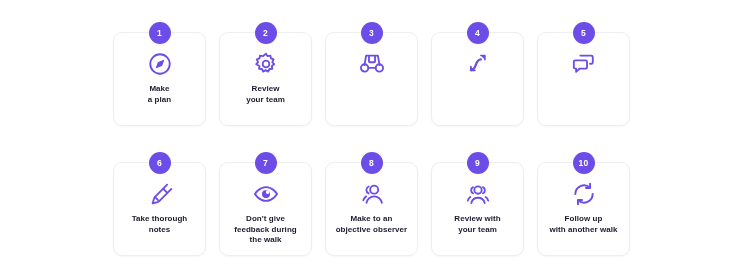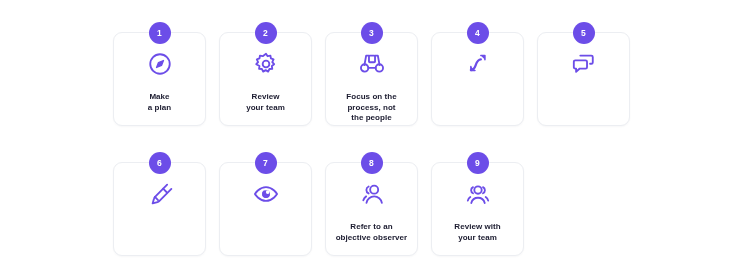--- a/index.html
+++ b/index.html
@@ -53,21 +53,21 @@
   }
   .icon{
     margin-top:18px;
     width:26px;height:26px;
     display:flex;
     align-items:center;
     justify-content:center;
   }
   .icon svg{display:block;}
   .label{
-    margin-top:15px;
+    margin-top:7px;
     width:86px;
     text-align:center;
     font-size:8px;
     line-height:10.5px;
     font-weight:bold;
     color:#1b1b2f;
     letter-spacing:0.05px;
     white-space:pre-line;
   }
 </style>
@@ -106,23 +106,20 @@
       <div class="icon">
         <svg width="26" height="26" viewBox="0 0 24 24" fill="none" stroke="#6c4de8" stroke-width="1.7" stroke-linecap="round" stroke-linejoin="round">
           <path d="M9.2 4.2H6.6L5 13.1"></path>
           <path d="M14.8 4.2h2.6L19 13.1"></path>
           <rect x="9.2" y="4.2" width="5.6" height="6.2" rx="0.8"></rect>
           <circle cx="5.2" cy="15.6" r="3.4"></circle>
           <circle cx="18.8" cy="15.6" r="3.4"></circle>
           <path d="M8.6 15.6h6.8"></path>
         </svg>
       </div>
-      <div class="label">Focus on the
-process, not
-the people</div>
     </div>
 
     <div class="card">
       <div class="badge">4</div>
       <div class="icon">
         <svg width="26" height="26" viewBox="0 0 24 24" fill="none" stroke="#6c4de8" stroke-width="2.1" stroke-linecap="round" stroke-linejoin="round">
           <path d="M5.4 17.6c2.4 0 3.5-1.9 4.4-4.4.9-2.5 2-5.4 4.8-5.4"></path>
           <path d="M5.4 14.2v3.8h3.8" fill="#6c4de8" stroke="#6c4de8" stroke-width="1.4"></path>
           <path d="M14.6 4.2h3.8v3.8" fill="#6c4de8" stroke="#6c4de8" stroke-width="1.4"></path>
         </svg>
@@ -141,59 +138,77 @@
 
     <div class="card">
       <div class="badge">6</div>
       <div class="icon">
         <svg width="26" height="26" viewBox="0 0 24 24" fill="none" stroke="#6c4de8" stroke-width="1.7" stroke-linecap="round" stroke-linejoin="round">
           <path d="M18.6 3.4 7.4 14.6a3.6 3.6 0 0 0-.9 1.6l-1.3 4.5 4.5-1.3a3.6 3.6 0 0 0 1.6-.9L22.5 7.3"></path>
           <path d="M14.9 7.1 18.4 10.6"></path>
           <path d="M7.3 14.7l2.9 2.9"></path>
         </svg>
       </div>
+      <div class="label">Take thorough
+notes</div>
     </div>
 
     <div class="card">
       <div class="badge">7</div>
       <div class="icon">
         <svg width="26" height="26" viewBox="0 0 24 24" fill="none" stroke="#6c4de8" stroke-width="1.7" stroke-linecap="round" stroke-linejoin="round">
           <path d="M1.8 12S5.6 5.6 12 5.6 22.2 12 22.2 12 18.4 18.4 12 18.4 1.8 12 1.8 12z"></path>
           <path d="M12 8.4a3.6 3.6 0 1 0 0 7.2 3.6 3.6 0 0 0 0-7.2zm0 0a2.4 2.4 0 0 1 0 4.8 2.4 2.4 0 0 1 0-4.8z" fill="#6c4de8" stroke="none"></path>
           <circle cx="12" cy="12" r="3.5" fill="#6c4de8" stroke="none"></circle>
           <circle cx="13.6" cy="10.2" r="1.7" fill="#ffffff" stroke="none"></circle>
         </svg>
       </div>
+      <div class="label">Don't give
+feedback during
+the walk</div>
     </div>
 
     <div class="card">
       <div class="badge">8</div>
       <div class="icon">
         <svg width="26" height="26" viewBox="0 0 24 24" fill="none" stroke="#6c4de8" stroke-width="1.7" stroke-linecap="round" stroke-linejoin="round">
           <circle cx="14" cy="8" r="3.7"></circle>
           <path d="M6.9 20.2a7.2 7.2 0 0 1 14.2 0"></path>
           <path d="M8.9 5.1a3.5 3.5 0 0 0 0 6.4"></path>
           <path d="M4 17.8a6.6 6.6 0 0 1 2.6-3.6"></path>
         </svg>
       </div>
-      <div class="label">Refer to an
+      <div class="label">Make to an
 objective observer</div>
     </div>
 
     <div class="card">
       <div class="badge">9</div>
       <div class="icon">
         <svg width="26" height="26" viewBox="0 0 24 24" fill="none" stroke="#6c4de8" stroke-width="1.7" stroke-linecap="round" stroke-linejoin="round">
           <circle cx="12" cy="8.4" r="3.4"></circle>
           <path d="M5.8 20.3a6.4 6.4 0 0 1 12.4 0"></path>
           <path d="M7.4 5.7a3.1 3.1 0 0 0 0 5.6"></path>
           <path d="M16.6 5.7a3.1 3.1 0 0 1 0 5.6"></path>
           <path d="M2.6 18.1a5.8 5.8 0 0 1 2.3-3.3"></path>
           <path d="M21.4 18.1a5.8 5.8 0 0 0-2.3-3.3"></path>
         </svg>
       </div>
       <div class="label">Review with
 your team</div>
     </div>
 
+    <div class="card">
+      <div class="badge">10</div>
+      <div class="icon">
+        <svg width="26" height="26" viewBox="0 0 24 24" fill="none" stroke="#6c4de8" stroke-width="1.8" stroke-linecap="round" stroke-linejoin="round">
+          <path d="M20 12a8 8 0 0 1-13.4 5.9"></path>
+          <path d="M4 12a8 8 0 0 1 13.4-5.9"></path>
+          <path d="M17.6 2.6v3.8h-3.8"></path>
+          <path d="M6.4 21.4v-3.8h3.8"></path>
+        </svg>
+      </div>
+      <div class="label">Follow up
+with another walk</div>
+    </div>
 
   </div>
 </div>
 
 </body></html>

